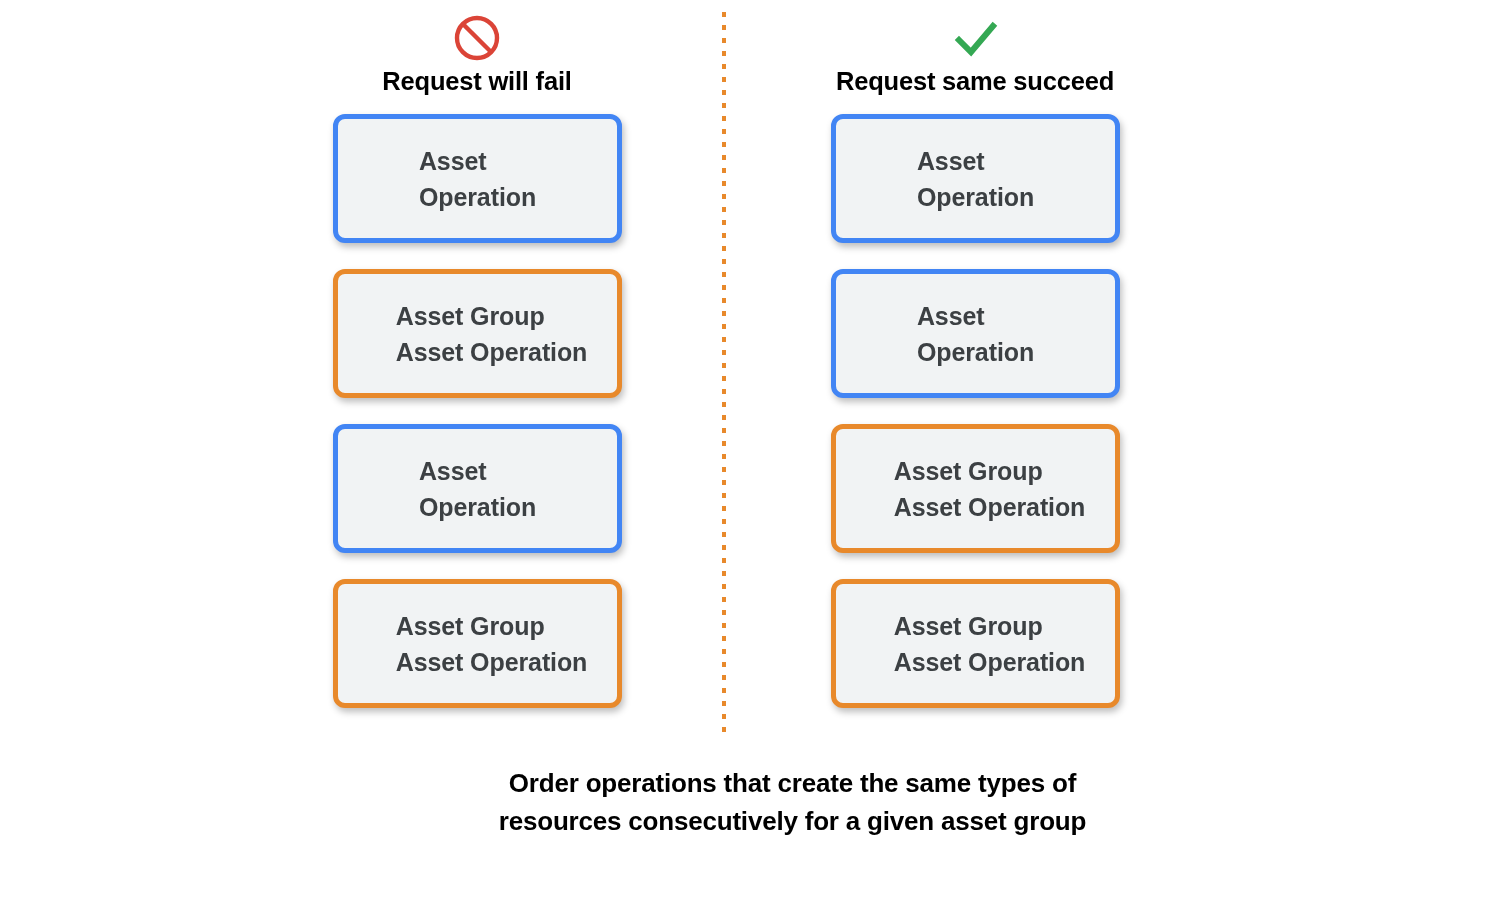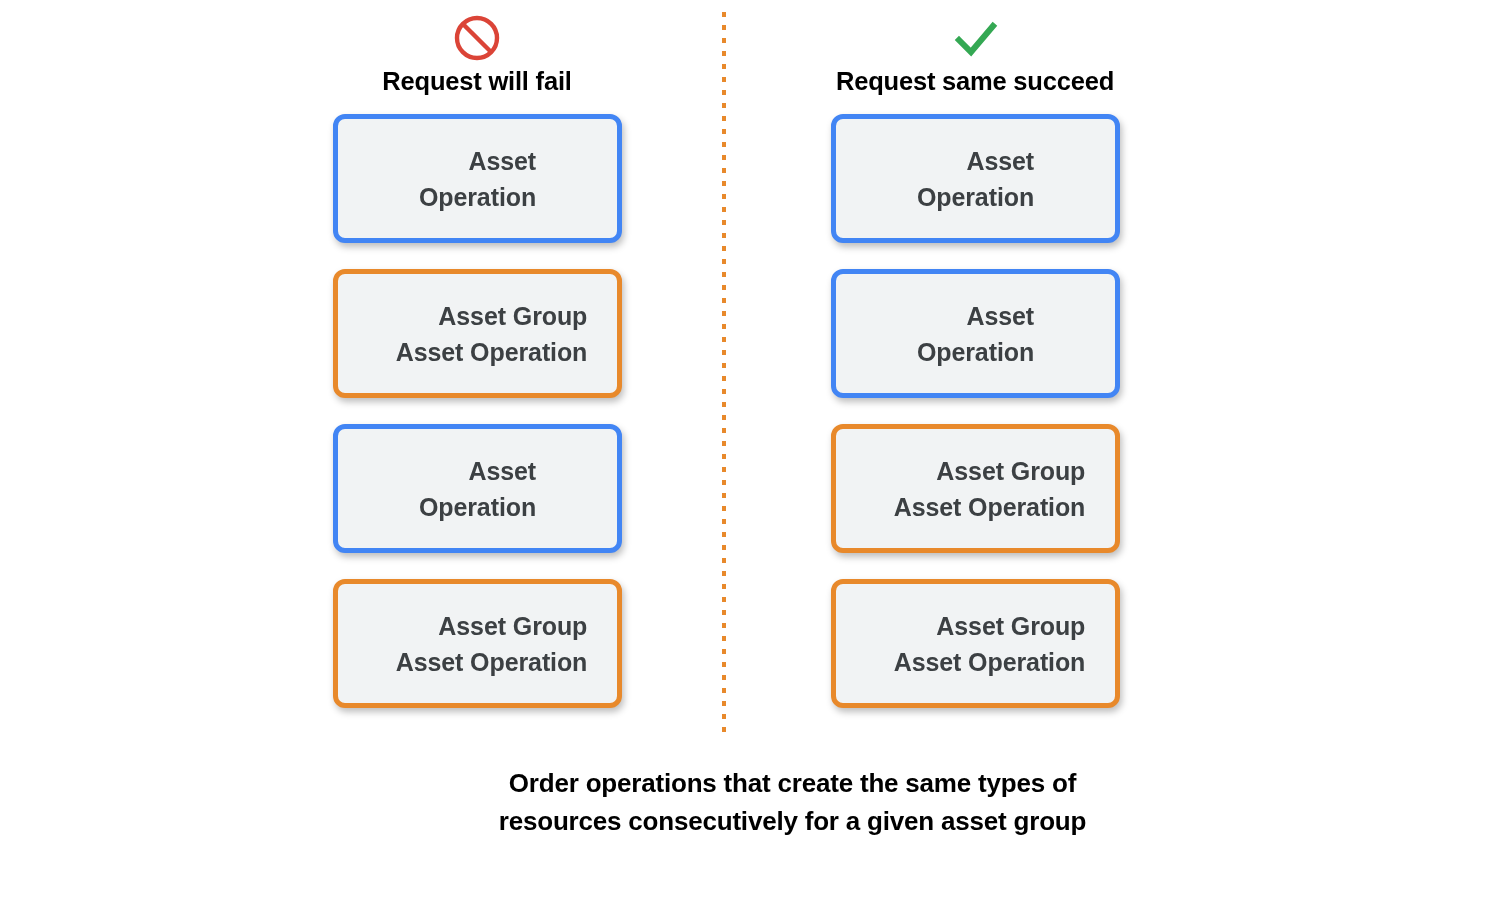--- a/index.html
+++ b/index.html
@@ -79,21 +79,21 @@
     width: 289px;
     height: 129px;
     margin-bottom: 26px;
     border-radius: 12px;
     border: 5px solid #4285F4;
     background: #F1F3F4;
     box-shadow: 2px 4px 7px rgba(0,0,0,0.26);
     display: flex;
     align-items: center;
     justify-content: center;
-    text-align: right;
+    text-align: left;
   }
   .card.orange { border-color: #E8892B; padding-left: 28px; }
   .card:last-child { margin-bottom: 0; }
 
   .card-text {
     font-size: 25px;
     font-weight: 700;
     color: #3C4043;
     line-height: 36px;
     letter-spacing: -0.1px;

